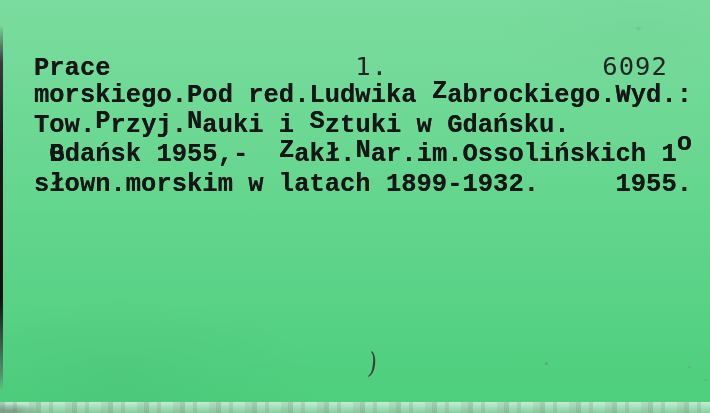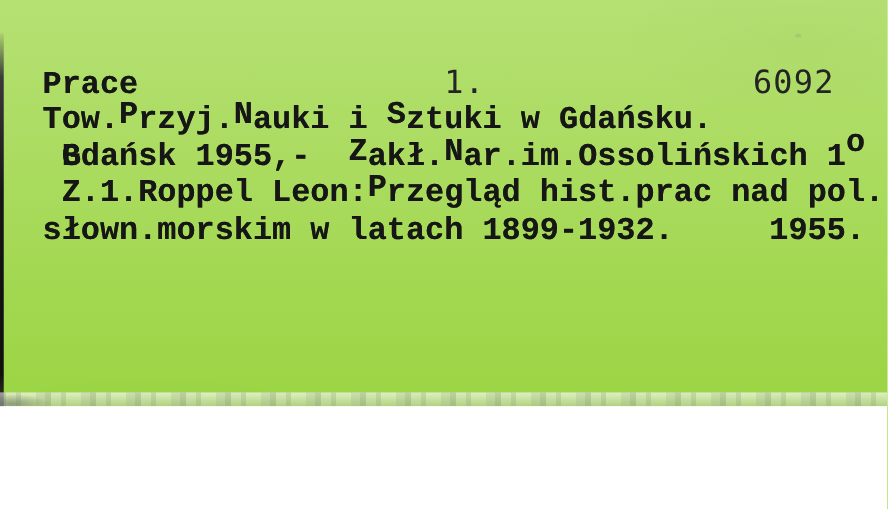--- a/index.html
+++ b/index.html
@@ -3,22 +3,22 @@
 <meta charset="utf-8">
 <style>
   html, body {
     margin: 0;
     padding: 0;
     background: #ffffff;
   }
   .card {
     position: relative;
     width: 710px;
-    height: 325px;
-    background: #84cc16;
+    height: 413px;
+    background: #22c55e;
     overflow: hidden;
     font-family: "Liberation Mono", monospace;
   }
   
   .card::before {
     content: "";
     position: absolute;
     inset: 0;
     background:
       radial-gradient(220px 90px at 640px 30px, rgba(0,0,0,0.02), transparent 70%),
@@ -118,23 +118,23 @@
   .speck.s2 { left: 688px; top: 366px; width: 3px; height: 2px; opacity: .6; }
   .speck.s3 { left: 636px; top: 27px;  width: 5px; height: 3px; opacity: .35; }
   .speck.s4 { left: 704px; top: 379px; width: 4px; height: 2px; opacity: .5; }
 </style>
 </head>
 <body>
 
 <div class="card">
   <div class="text-block" id="lines">
       <div class="line"><span>Prace</span><span>                </span><span class="print">1.</span><span>              </span><span class="print">6092</span></div>
+      <div class="line"><span>morskiego.Pod red.Ludwika </span><span class="raised">Z</span><span>abrockiego.Wyd.:</span></div>
       <div class="line"><span>Tow.</span><span class="raised">P</span><span>rzyj.</span><span class="raised">N</span><span>auki i </span><span class="raised">S</span><span>ztuki w Gdańsku.</span></div>
       <div class="line"><span> </span><span class="ovr">G<span class="over">B</span></span><span>dańsk 1955,-  </span><span class="raised">Z</span><span>akł.</span><span class="raised">N</span><span>ar.im.Ossolińskich 1</span><span class="sup">o</span></div>
-      <div class="line"><span> Z.1.Roppel Leon:</span><span class="raised">P</span><span>rzegląd hist.prac nad pol.</span></div>
       <div class="line"><span>słown.morskim w latach 1899-1932.     1955.</span></div>
     </div>
 
   <div class="left-edge"></div>
   <div class="bottom-edge"></div>
   <div class="bottom-corner"></div>
 
   <span class="pen-mark">)</span>
 
   <span class="speck s1"></span>

